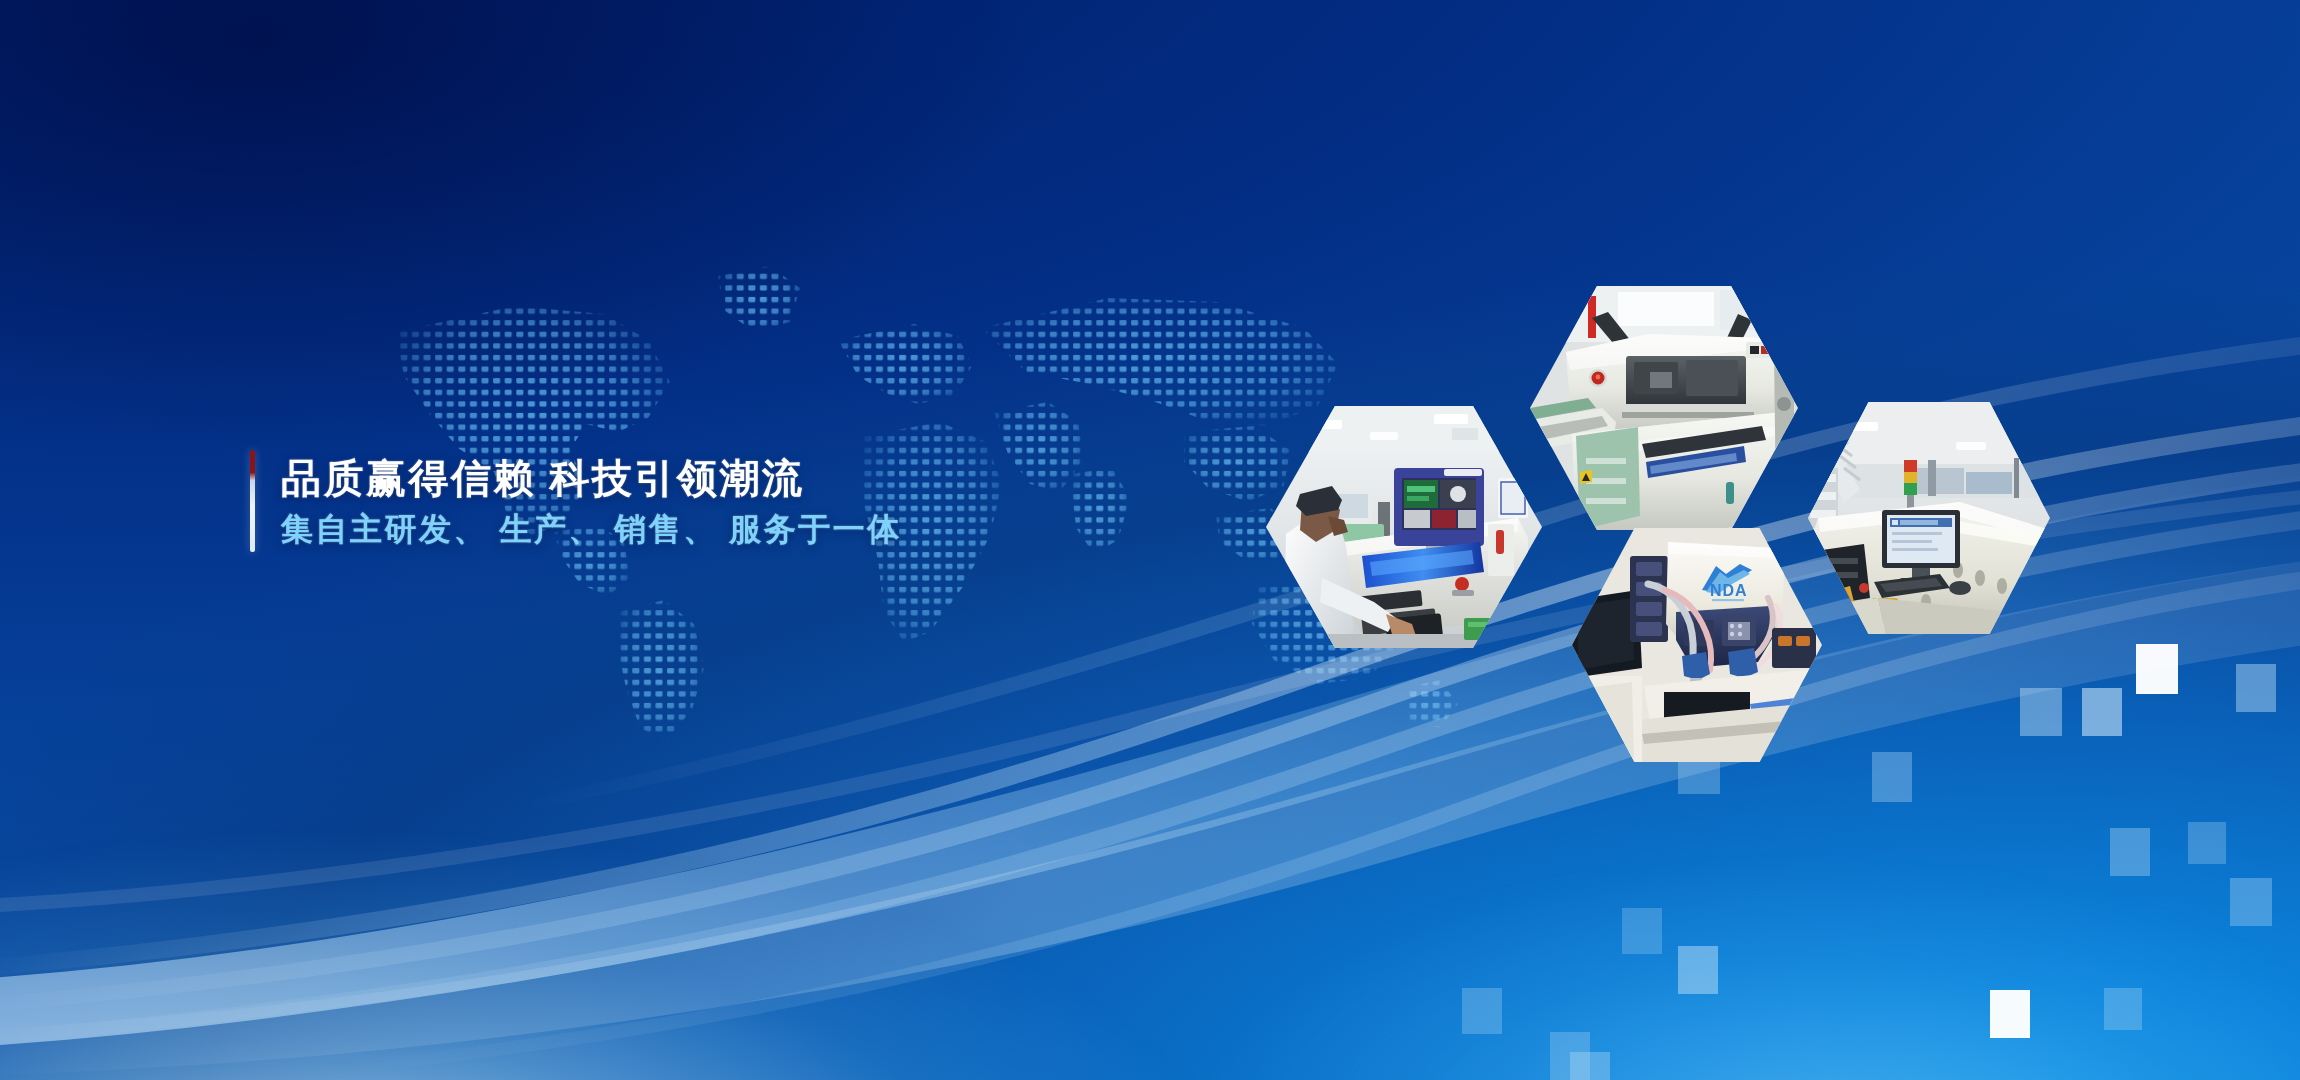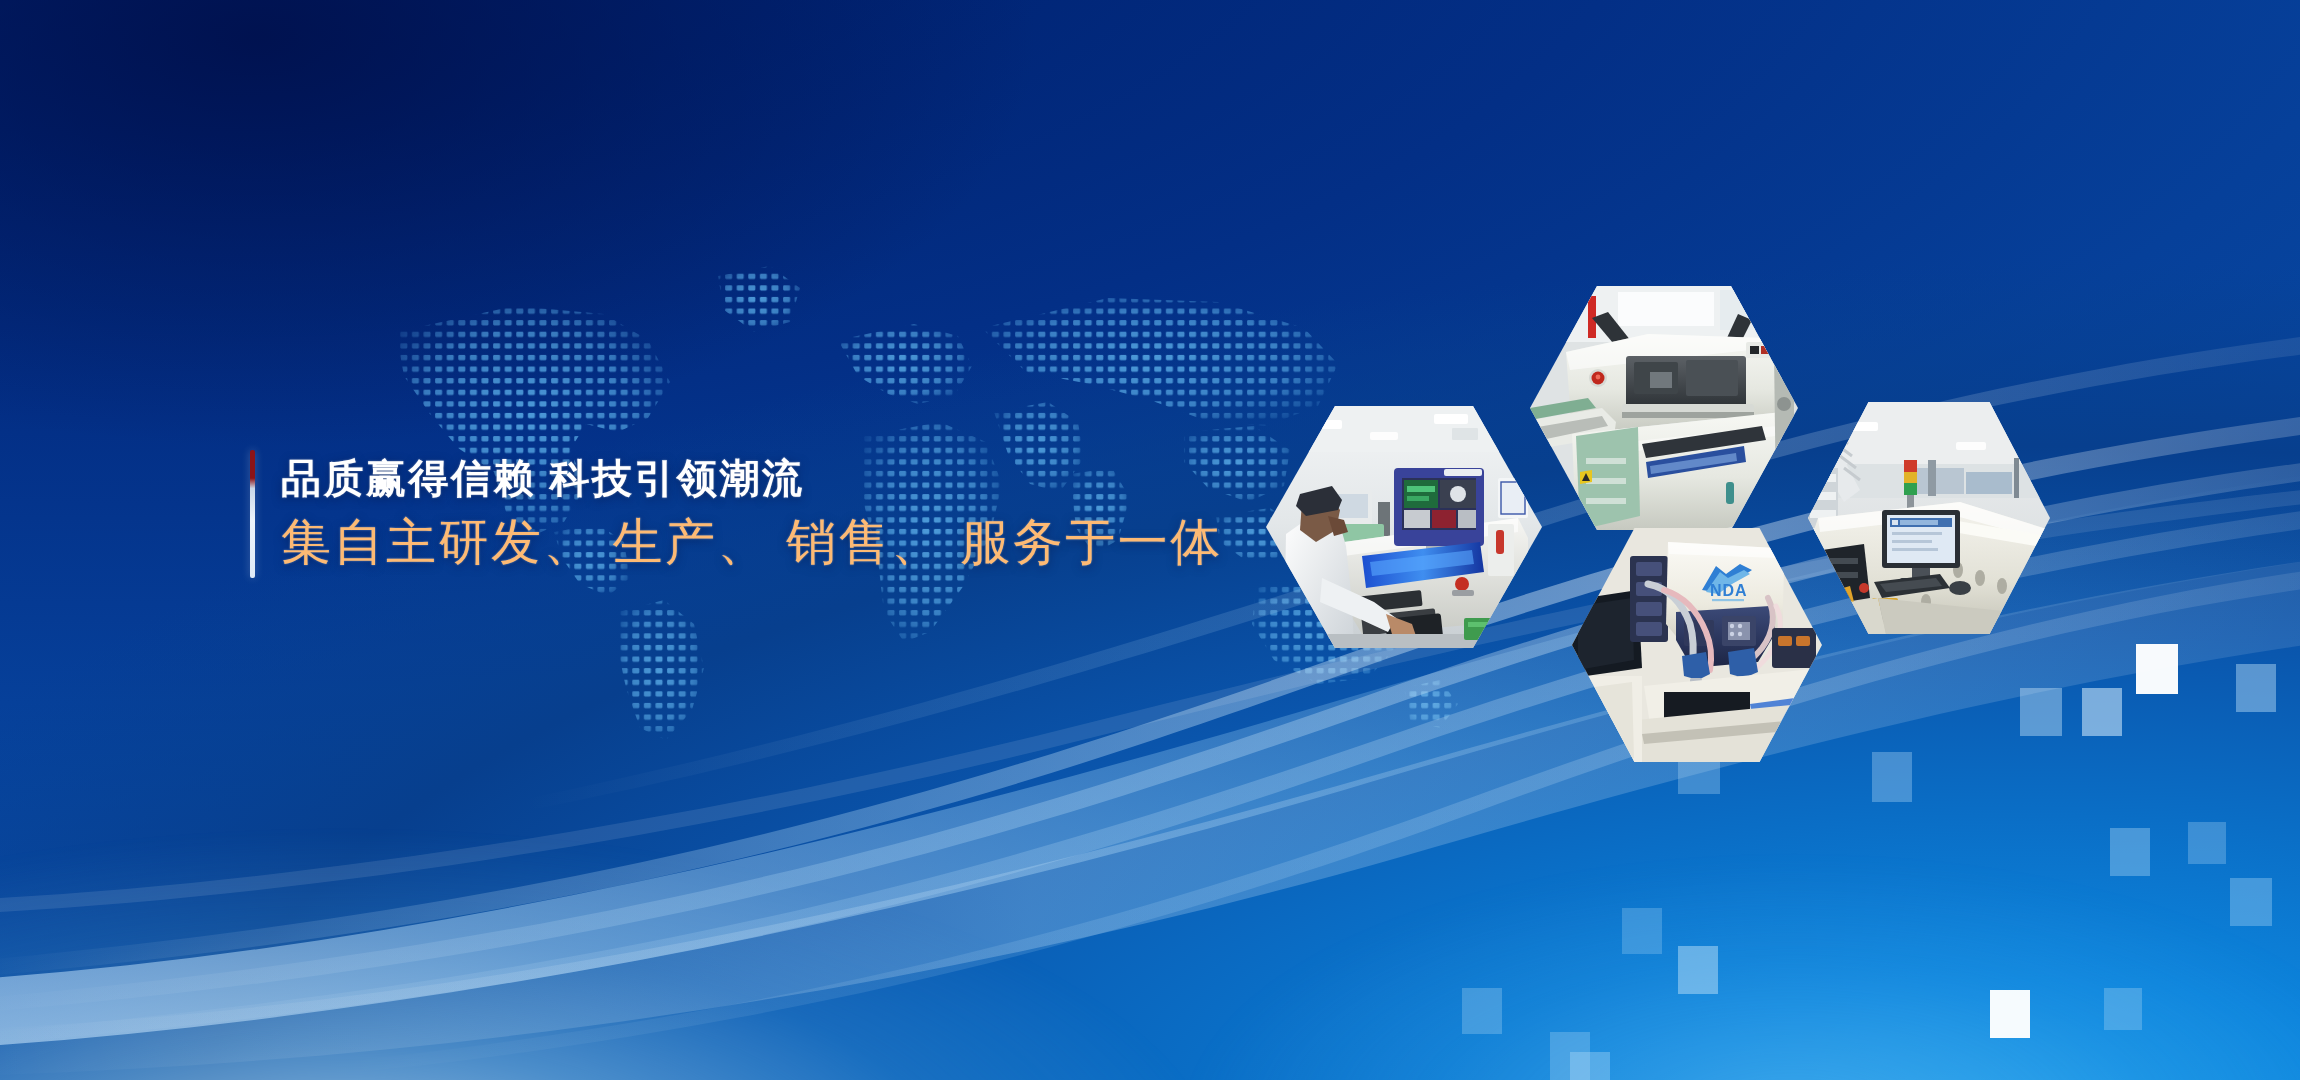--- a/index.html
+++ b/index.html
@@ -73,23 +73,23 @@
   }
   .headline-lines{display:flex;flex-direction:column;justify-content:center;}
   .line1{
     color:#ffffff;
     font-size:40px;line-height:1.42;
     font-weight:700;letter-spacing:2.5px;
     text-shadow:0 2px 10px rgba(0,20,70,.55), 0 0 2px rgba(255,255,255,.5);
     white-space:nowrap;
   }
   .line2{
-    color:#fdba74;
-    font-size:50px;line-height:1.42;
-    font-weight:400;letter-spacing:2.5px;
+    color:#7dd3fc;
+    font-size:32px;line-height:1.42;
+    font-weight:700;letter-spacing:2.5px;
     text-shadow:0 2px 10px rgba(0,20,70,.55), 0 0 2px rgba(255,255,255,.5);
     white-space:nowrap;
   }
 </style>
 </head>
 <body>
 
 <div id="stage">
 
   <div class="bg-base"></div>

